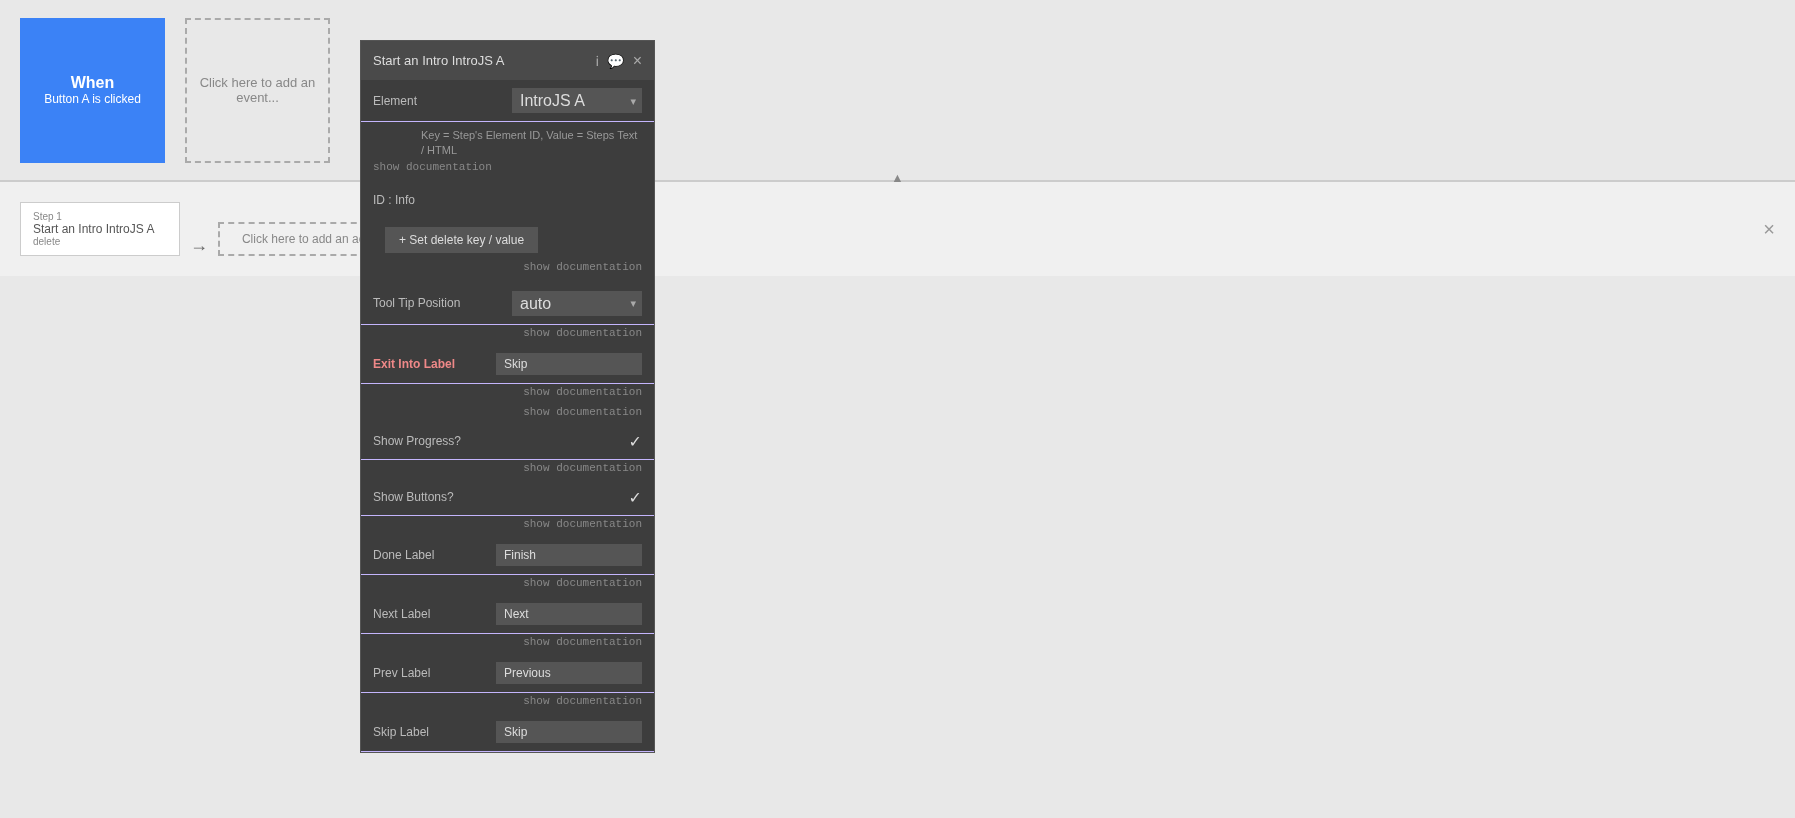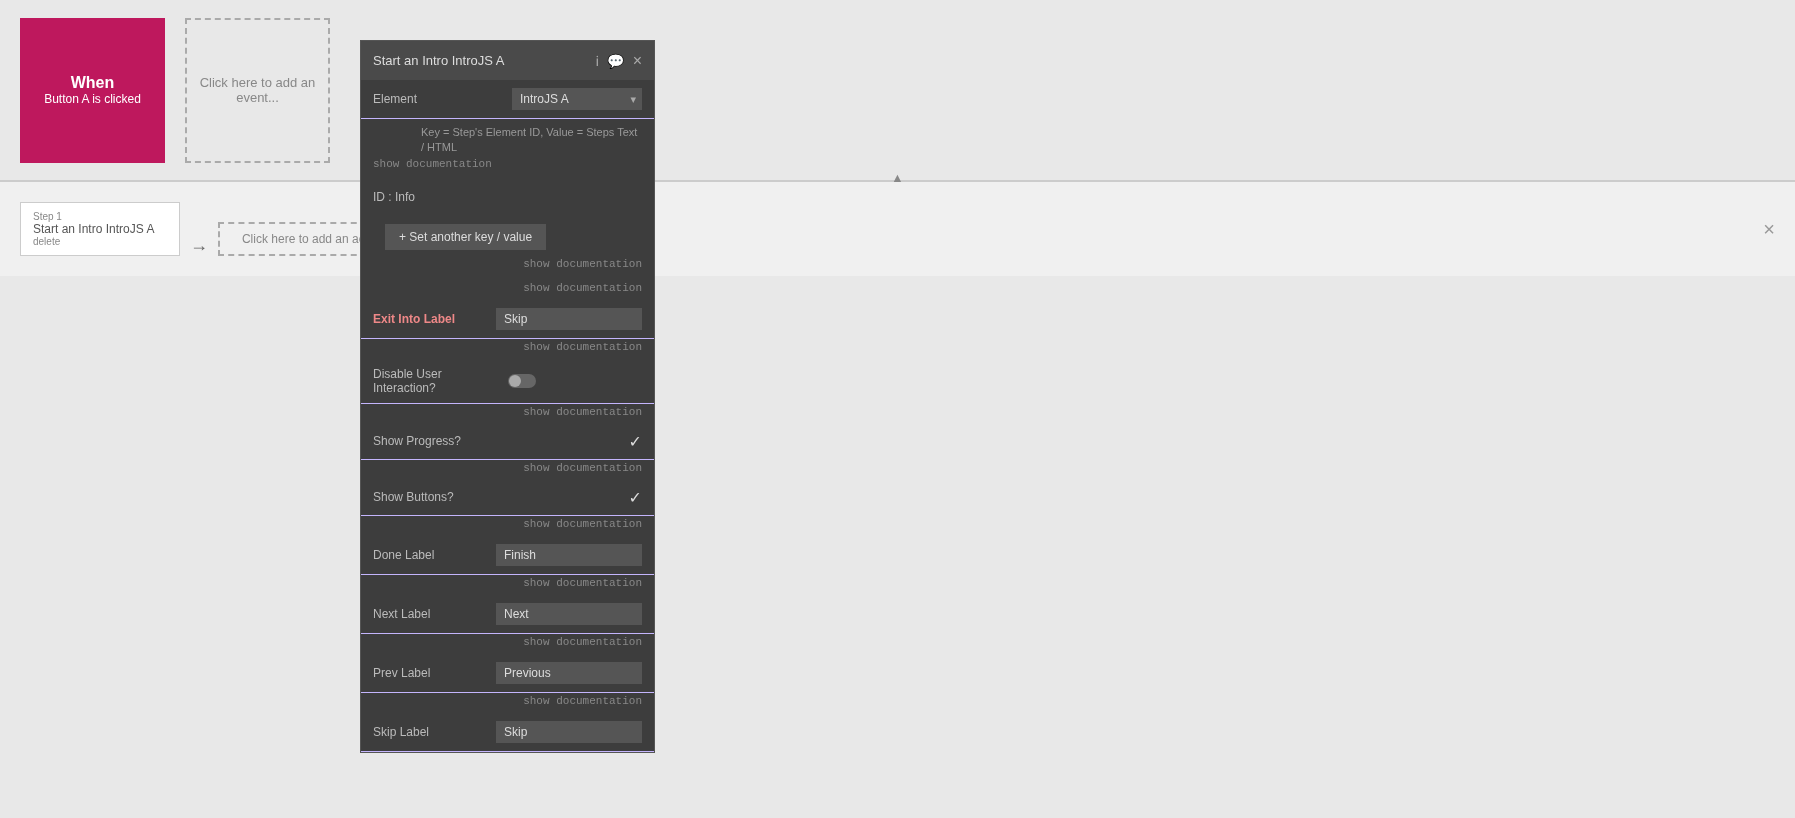--- a/index.html
+++ b/index.html
@@ -18,21 +18,21 @@
       width: 100%;
       height: 180px;
       position: relative;
       display: flex;
       align-items: center;
       padding: 20px;
       gap: 20px;
     }
 
     .when-block {
-      background: #be185d;
+      background: #3b82f6;
       color: white;
       width: 145px;
       height: 145px;
       display: flex;
       flex-direction: column;
       align-items: center;
       justify-content: center;
       font-size: 14px;
       cursor: pointer;
     }
@@ -205,21 +205,21 @@
     .panel-row-value {
       flex: 1;
       text-align: right;
     }
 
     .panel-select {
       background: #555;
       color: #ddd;
       border: none;
       padding: 4px 8px;
-      font-size: 12px;
+      font-size: 16px;
       width: 130px;
       cursor: pointer;
       appearance: none;
       -webkit-appearance: none;
       padding-right: 20px;
     }
 
     .select-wrapper {
       position: relative;
       display: inline-block;
@@ -365,42 +365,44 @@
     <div class="panel-section">
       <div class="panel-info-text">Key = Step's Element ID, Value = Steps Text / HTML</div>
       <a class="panel-doc-link" style="text-align:left; padding-left:0;">show documentation</a>
     </div>
 
     <div class="id-info-section">
       <span>ID : Info</span>
     </div>
 
     <div style="padding: 4px 12px;">
-      <button class="add-key-btn">+ Set another key / value</button>
+      <button class="add-key-btn">+ Set delete key / value</button>
       <a class="panel-doc-link" style="text-align:right; padding: 0 0 6px 0;">show documentation</a>
     </div>
 
+    <div class="panel-row">
+      <span class="panel-row-label">Tool Tip Position</span>
+      <div class="panel-row-value">
+        <div class="select-wrapper">
+          <select class="panel-select">
+            <option>auto</option>
+          </select>
+        </div>
+      </div>
+    </div>
     <a class="panel-doc-link">show documentation</a>
 
     <div class="panel-row">
       <span class="panel-row-label" style="color:#e88;font-weight:bold;">Exit Into Label</span>
       <div class="panel-row-value">
         <input class="panel-input" value="Skip" style="">
       </div>
     </div>
     <a class="panel-doc-link">show documentation</a>
 
-    <div class="panel-row">
-      <span class="panel-row-label">Disable User Interaction?</span>
-      <div class="panel-row-value">
-        <div class="panel-toggle">
-          <div class="panel-toggle-knob"></div>
-        </div>
-      </div>
-    </div>
     <a class="panel-doc-link">show documentation</a>
 
     <div class="panel-row">
       <span class="panel-row-label">Show Progress?</span>
       <div class="panel-row-value">
         <span class="panel-check">✓</span>
       </div>
     </div>
     <a class="panel-doc-link">show documentation</a>
 

